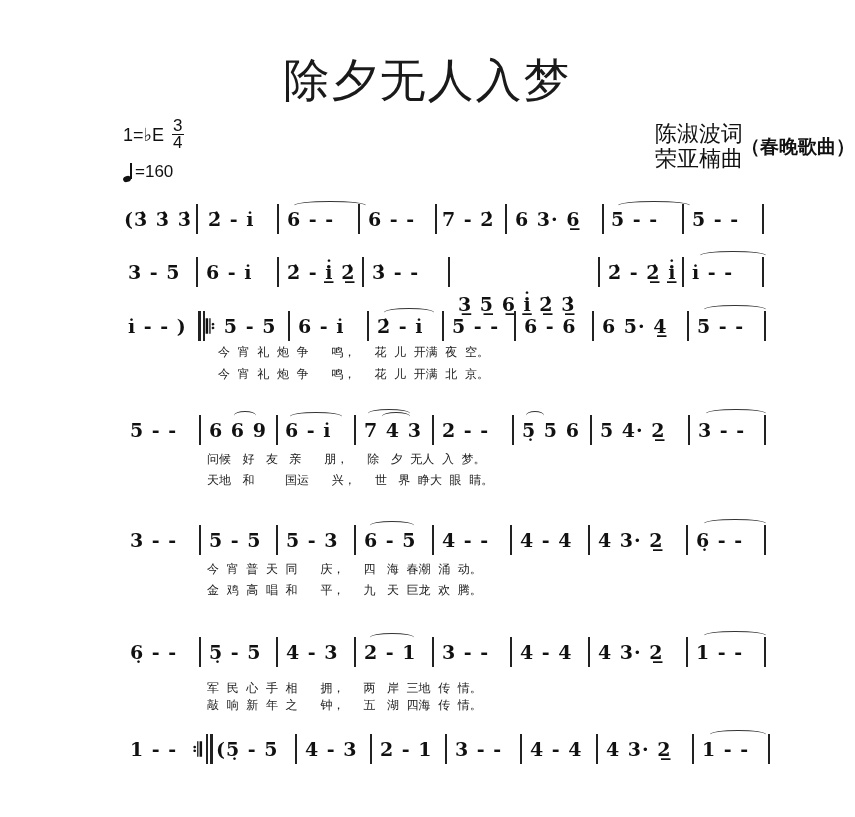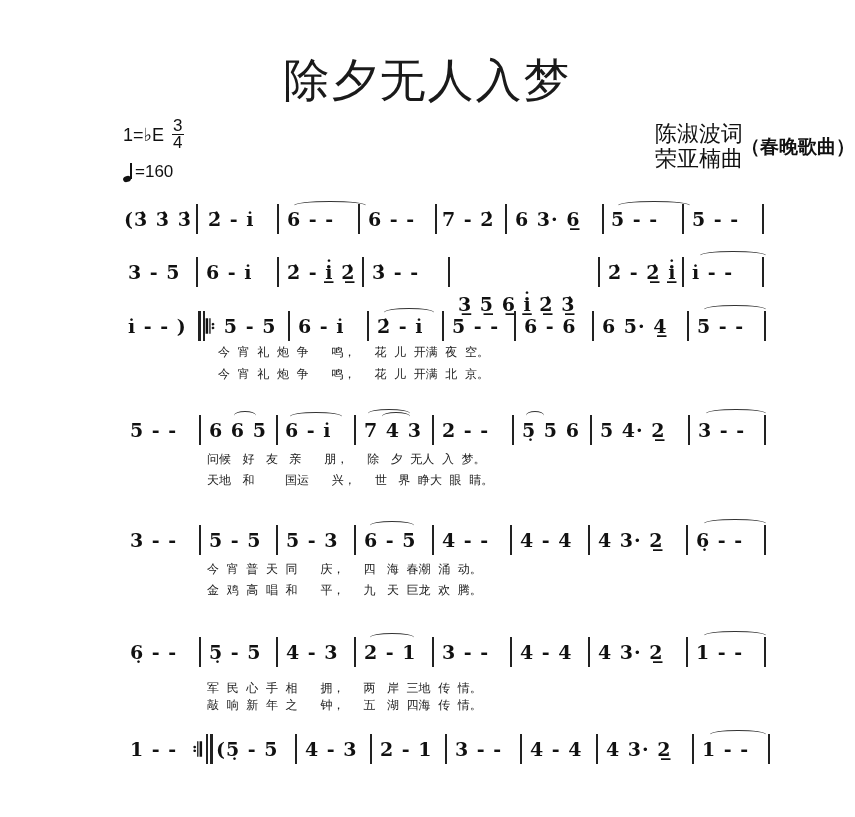--- a/index.html
+++ b/index.html
@@ -109,21 +109,21 @@
   <span class="measure" style="left:575px;">5 - -</span>
   <span class="tie" style="left:582px; top:-6px; width:62px;"></span>
   <span class="barline-end" style="left:642px;"></span>
 </div>
 <div class="lyric" style="top:344px; left:218px;">今  宵  礼  炮  争      鸣，     花  儿  开满  夜  空。</div>
 <div class="lyric" style="top:366px; left:218px;">今  宵  礼  炮  争      鸣，     花  儿  开满  北  京。</div>
 
 <div class="row" style="top:415px;">
   <span class="measure" style="left:8px;">5 - -</span>
   <span class="bar" style="left:77px;"></span>
-  <span class="measure" style="left:87px;">6 6 5</span>
+  <span class="measure" style="left:87px;">6 6 9</span>
   <span class="tie" style="left:112px; top:-4px; width:22px;"></span>
   <span class="bar" style="left:154px;"></span>
   <span class="measure" style="left:163px;">6 - i̇</span>
   <span class="tie" style="left:168px; top:-3px; width:52px;"></span>
   <span class="bar" style="left:232px;"></span>
   <span class="measure" style="left:242px;">7 4 3</span>
   <span class="tie" style="left:246px; top:-6px; width:42px;"></span>
   <span class="tie" style="left:260px; top:-3px; width:28px;"></span>
   <span class="bar" style="left:310px;"></span>
   <span class="measure" style="left:320px;">2 - -</span>

